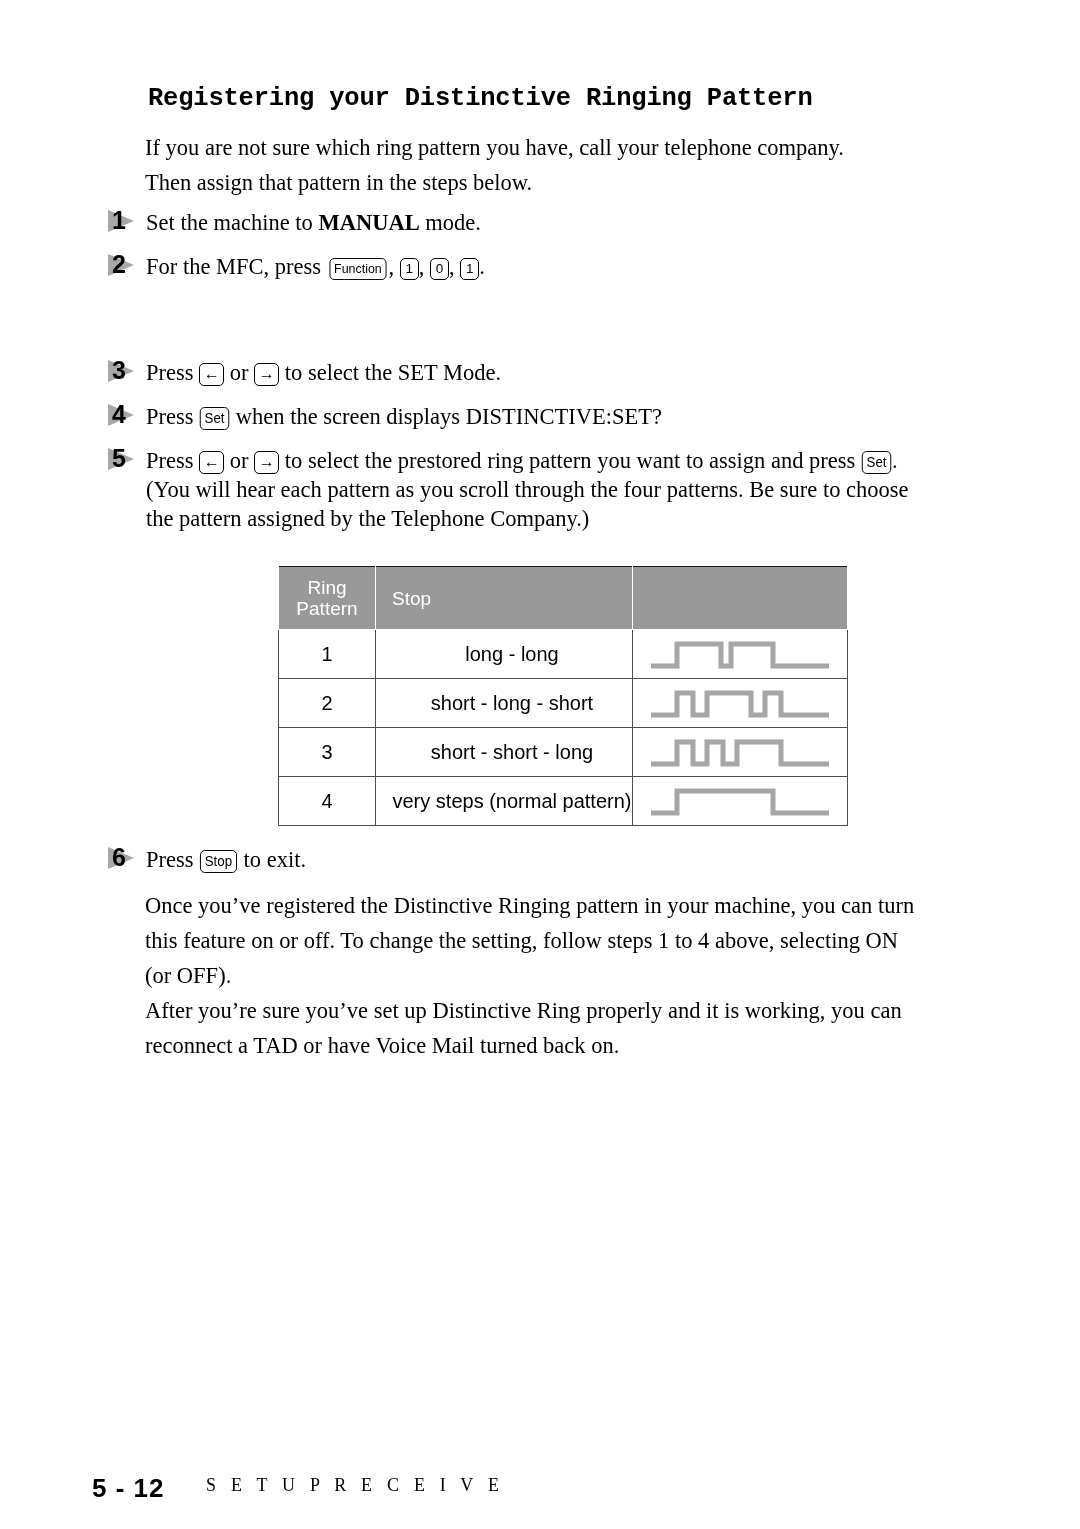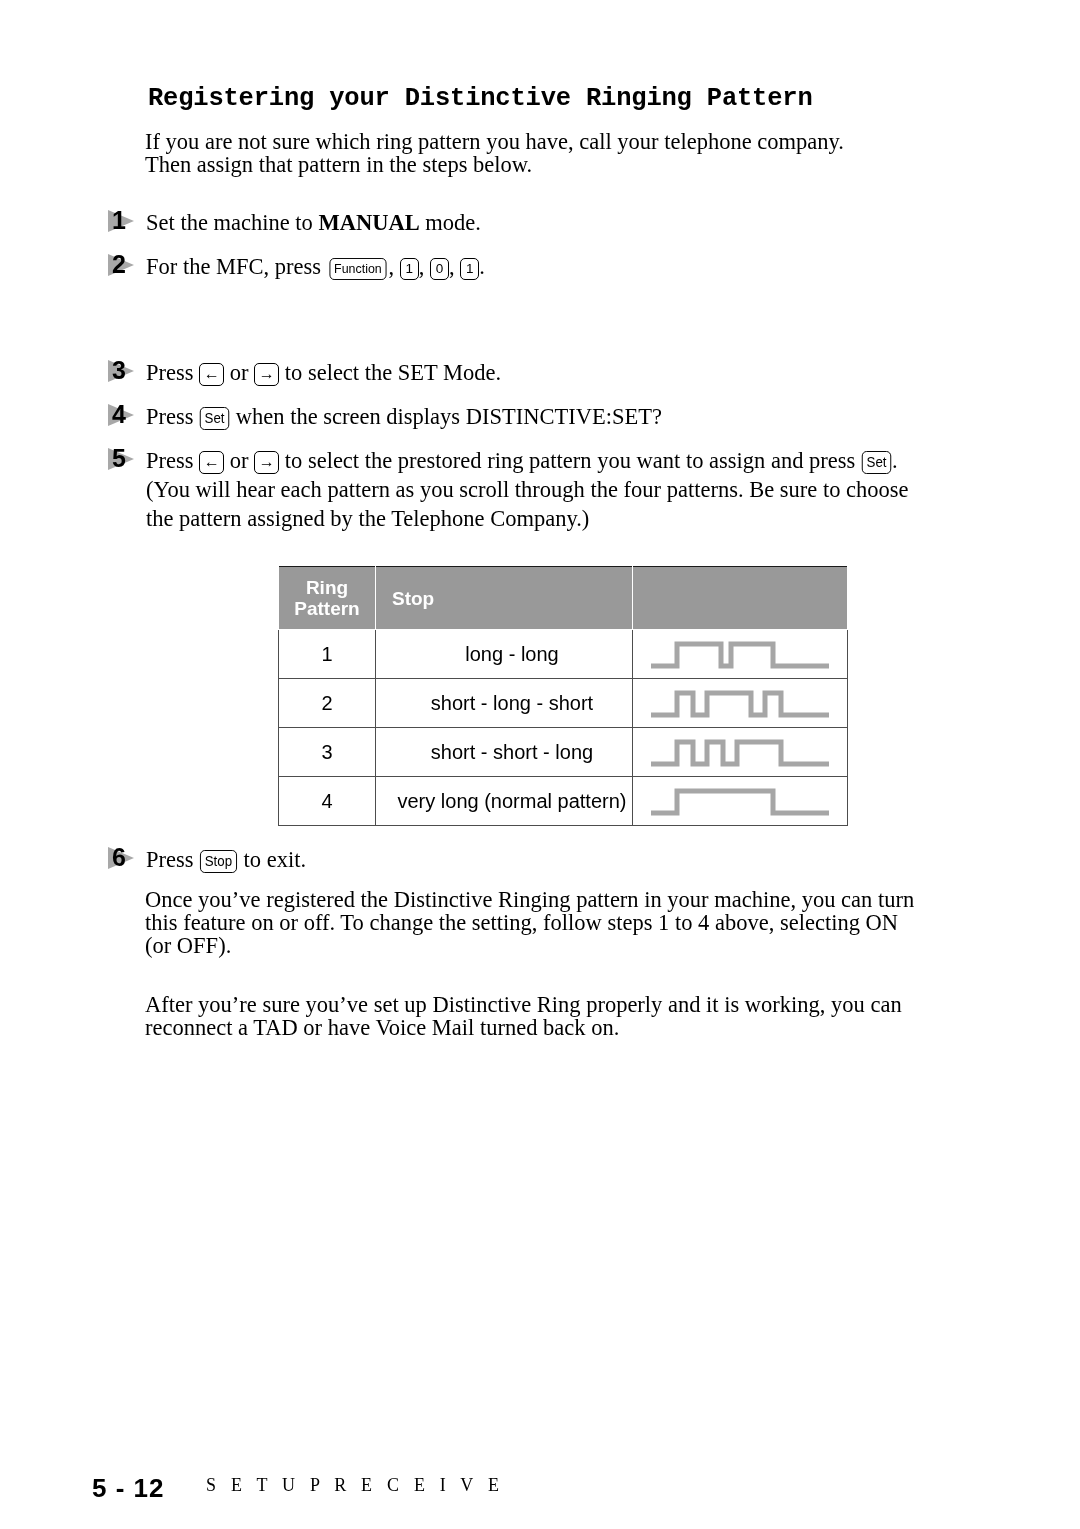--- a/index.html
+++ b/index.html
@@ -25,21 +25,21 @@
     font-weight: bold;
     font-size: 25.5px;
     letter-spacing: -0.2px;
     white-space: nowrap;
   }
 
   
   .body-text {
     font-family: "Liberation Serif", serif;
     font-size: 22.5px;
-    line-height: 23px;
+    line-height: 35px;
   }
 
   #intro-paragraph {
     position: absolute;
     left: 145px;
     top: 130px;
     width: 740px;
   }
 
   
@@ -131,21 +131,21 @@
   }
   #ring-table th,
   #ring-table td {
     border: 1.1px solid #4d4d4d;
     padding: 0;
     vertical-align: middle;
   }
   #ring-table thead th {
     background: #999999;
     color: #ffffff;
-    font-weight: bold;
+    font-weight: normal;
     font-size: 19px;
     line-height: 21px;
     height: 62px;
     border-color: #ffffff;
     border-top: none;
   }
   #ring-table thead th.th-pattern {
     text-align: center;
     width: 92px;
     padding: 0 2px;
@@ -301,21 +301,21 @@
       <td class="cell-pattern">3</td>
       <td class="cell-rings">short - short - long</td>
       <td class="cell-wave">
         <svg width="190" height="38" viewBox="0 0 190 38">
           <polyline points="6,31 32,31 32,9 48,9 48,31 62,31 62,9 78,9 78,31 92,31 92,9 136,9 136,31 184,31" fill="none" stroke="#a6a6a6" stroke-width="5" stroke-linejoin="miter" stroke-linecap="butt"></polyline>
         </svg>
       </td>
     </tr>
     <tr>
       <td class="cell-pattern">4</td>
-      <td class="cell-rings">very long (normal pattern)</td>
+      <td class="cell-rings">very steps (normal pattern)</td>
       <td class="cell-wave">
         <svg width="190" height="38" viewBox="0 0 190 38">
           <polyline points="6,31 32,31 32,9 128,9 128,31 184,31" fill="none" stroke="#a6a6a6" stroke-width="5" stroke-linejoin="miter" stroke-linecap="butt"></polyline>
         </svg>
       </td>
     </tr>
   </tbody>
 </table>
 
 <div class="step" style="top:845px;">

